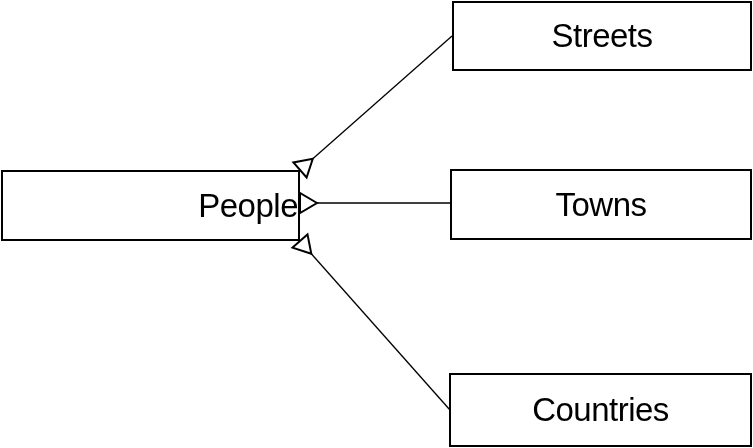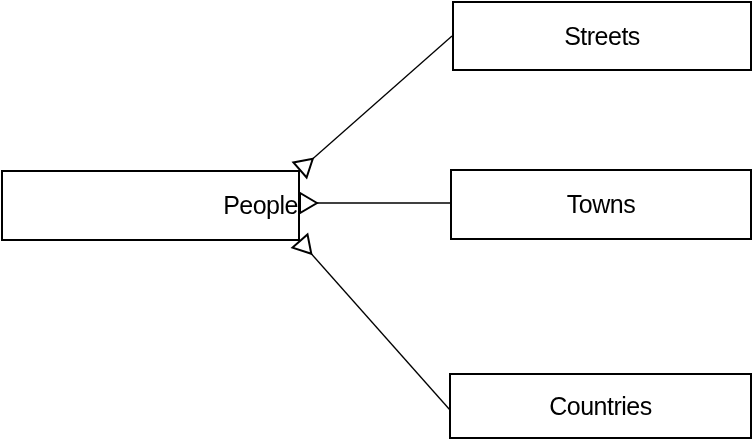--- a/index.html
+++ b/index.html
@@ -25,29 +25,29 @@
   .node {
     position: absolute;
     box-sizing: border-box;
     border: 2px solid #000000;
     background: #ffffff;
     display: flex;
     align-items: center;
     justify-content: center;
   }
   .node span {
-    font-size: 25px;
+    font-size: 33px;
     color: #000000;
     letter-spacing: -0.5px;
     white-space: nowrap;
   }
   .node-people    { left: 1px;   top: 170px; width: 299px; height: 71px; justify-content: flex-end; }
   .node-streets   { left: 452px; top: 1px;   width: 300px; height: 70px; }
   .node-towns     { left: 450px; top: 169px; width: 302px; height: 71px; }
-  .node-countries { left: 449px; top: 373px; width: 303px; height: 66px; }
+  .node-countries { left: 449px; top: 373px; width: 303px; height: 74px; }
   .edge-line {
     stroke: #000000;
     stroke-width: 1.3;
     fill: none;
   }
   .arrowhead {
     stroke: #000000;
     stroke-width: 2;
     fill: #ffffff;
     stroke-linejoin: miter;

